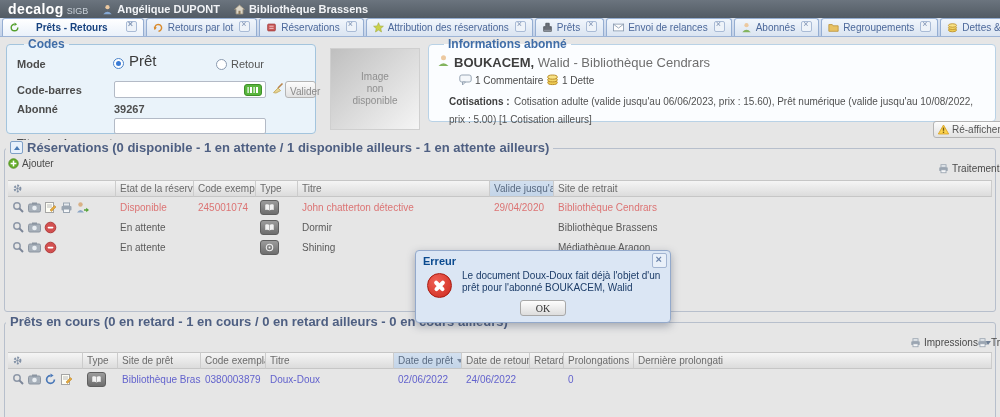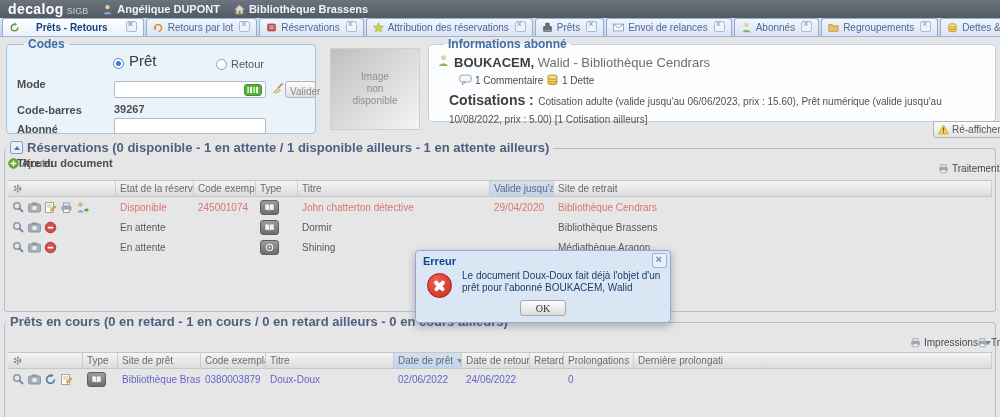--- a/index.html
+++ b/index.html
@@ -25,37 +25,37 @@
   .tab-close{width:9px;height:9px;border:1px solid #a9bbd6;border-radius:2px;background:#eef3f9;
              position:relative;margin-left:2px;align-self:flex-start;margin-top:2px;}
   .tab-close::before{content:"×";position:absolute;top:-2.5px;left:1px;font-size:9px;color:#7f93b3;line-height:9px;}
   .ic{width:13px;height:13px;flex:0 0 auto;}
   .ic12{width:11px;height:11px;flex:0 0 auto;}
   
   .panel{position:absolute;border:1px solid #a8c8e0;border-radius:4px;box-sizing:border-box;}
   .legend{position:absolute;font-size:12px;font-weight:bold;color:#3f6da8;padding:0 4px;line-height:14px;z-index:3;}
   #codes{left:6px;top:44px;width:310px;height:90px;background:#eaf3fa;border-color:#a3c4dd;}
   #codes-legend{left:24px;top:37px;background:linear-gradient(#e6e6e6 50%,#eaf3fa 50%);}
-  .c-label{position:absolute;font-size:11px;font-weight:bold;color:#4c4c4c;margin-top:20px;}
+  .c-label{position:absolute;font-size:11px;font-weight:bold;color:#4c4c4c;}
   .radio{position:absolute;width:11px;height:11px;border-radius:50%;border:1px solid #8a9ab0;background:#fff;box-sizing:border-box;}
   .radio.sel{border-color:#4a82c8;}
   .radio.sel::after{content:"";position:absolute;left:2px;top:2px;width:5px;height:5px;border-radius:50%;background:#3a7bd5;}
   .inp{position:absolute;background:#fff;border:1px solid #b3bac6;border-radius:2px;font-size:10px;
        padding:0 3px;box-sizing:border-box;font-family:"Liberation Sans",sans-serif;}
   .btn{background:linear-gradient(#fcfcfc,#e2e2e2);border:1px solid #b4b4b4;border-radius:3px;
        font-size:10px;color:#8a8a8a;font-family:"Liberation Sans",sans-serif;box-sizing:border-box;}
   #imgbox{left:330px;top:48px;width:90px;height:82px;border:1px solid #cfcfcf;box-sizing:border-box;
           background:linear-gradient(135deg,#bfbfbf,#f5f5f5);color:#8f8f8f;font-size:10px;
           display:flex;align-items:center;justify-content:center;text-align:center;white-space:pre-line;line-height:12px;}
   #info{left:428px;top:44px;width:568px;height:78px;background:#fbfdff;border-color:#b9d2e6;}
   #info-legend{left:444px;top:37px;background:linear-gradient(#e6e6e6 50%,#fbfdff 50%);}
   .name-main{font-size:13px;font-weight:bold;color:#3e3e3e;}
   .name-rest{font-size:13px;color:#6e6e6e;}
   .meta-txt{font-size:10px;color:#4a4a4a;}
-  .cot-label{font-size:14px;font-weight:bold;color:#3f3f3f;}
+  .cot-label{font-size:10px;font-weight:bold;color:#3f3f3f;}
   .cot-text{font-size:10px;color:#515151;}
   #reaff{left:933px;top:121px;width:90px;height:17px;display:flex;align-items:center;gap:3px;padding:0 4px;z-index:4;}
   
   .sect-box{position:absolute;border:1px solid #b7bfcc;border-radius:3px;box-sizing:border-box;}
   .sect-title{position:absolute;display:flex;gap:4px;align-items:center;background:#e6e6e6;
               font-size:13px;font-weight:bold;color:#4e5f82;padding:0 4px;z-index:2;line-height:15px;}
   .toolbtn{position:absolute;display:flex;align-items:center;gap:3px;font-size:10px;color:#4a4a4a;}
   
   .tablewrap{position:absolute;left:8px;width:984px;}
   .gridrow{display:grid;}

